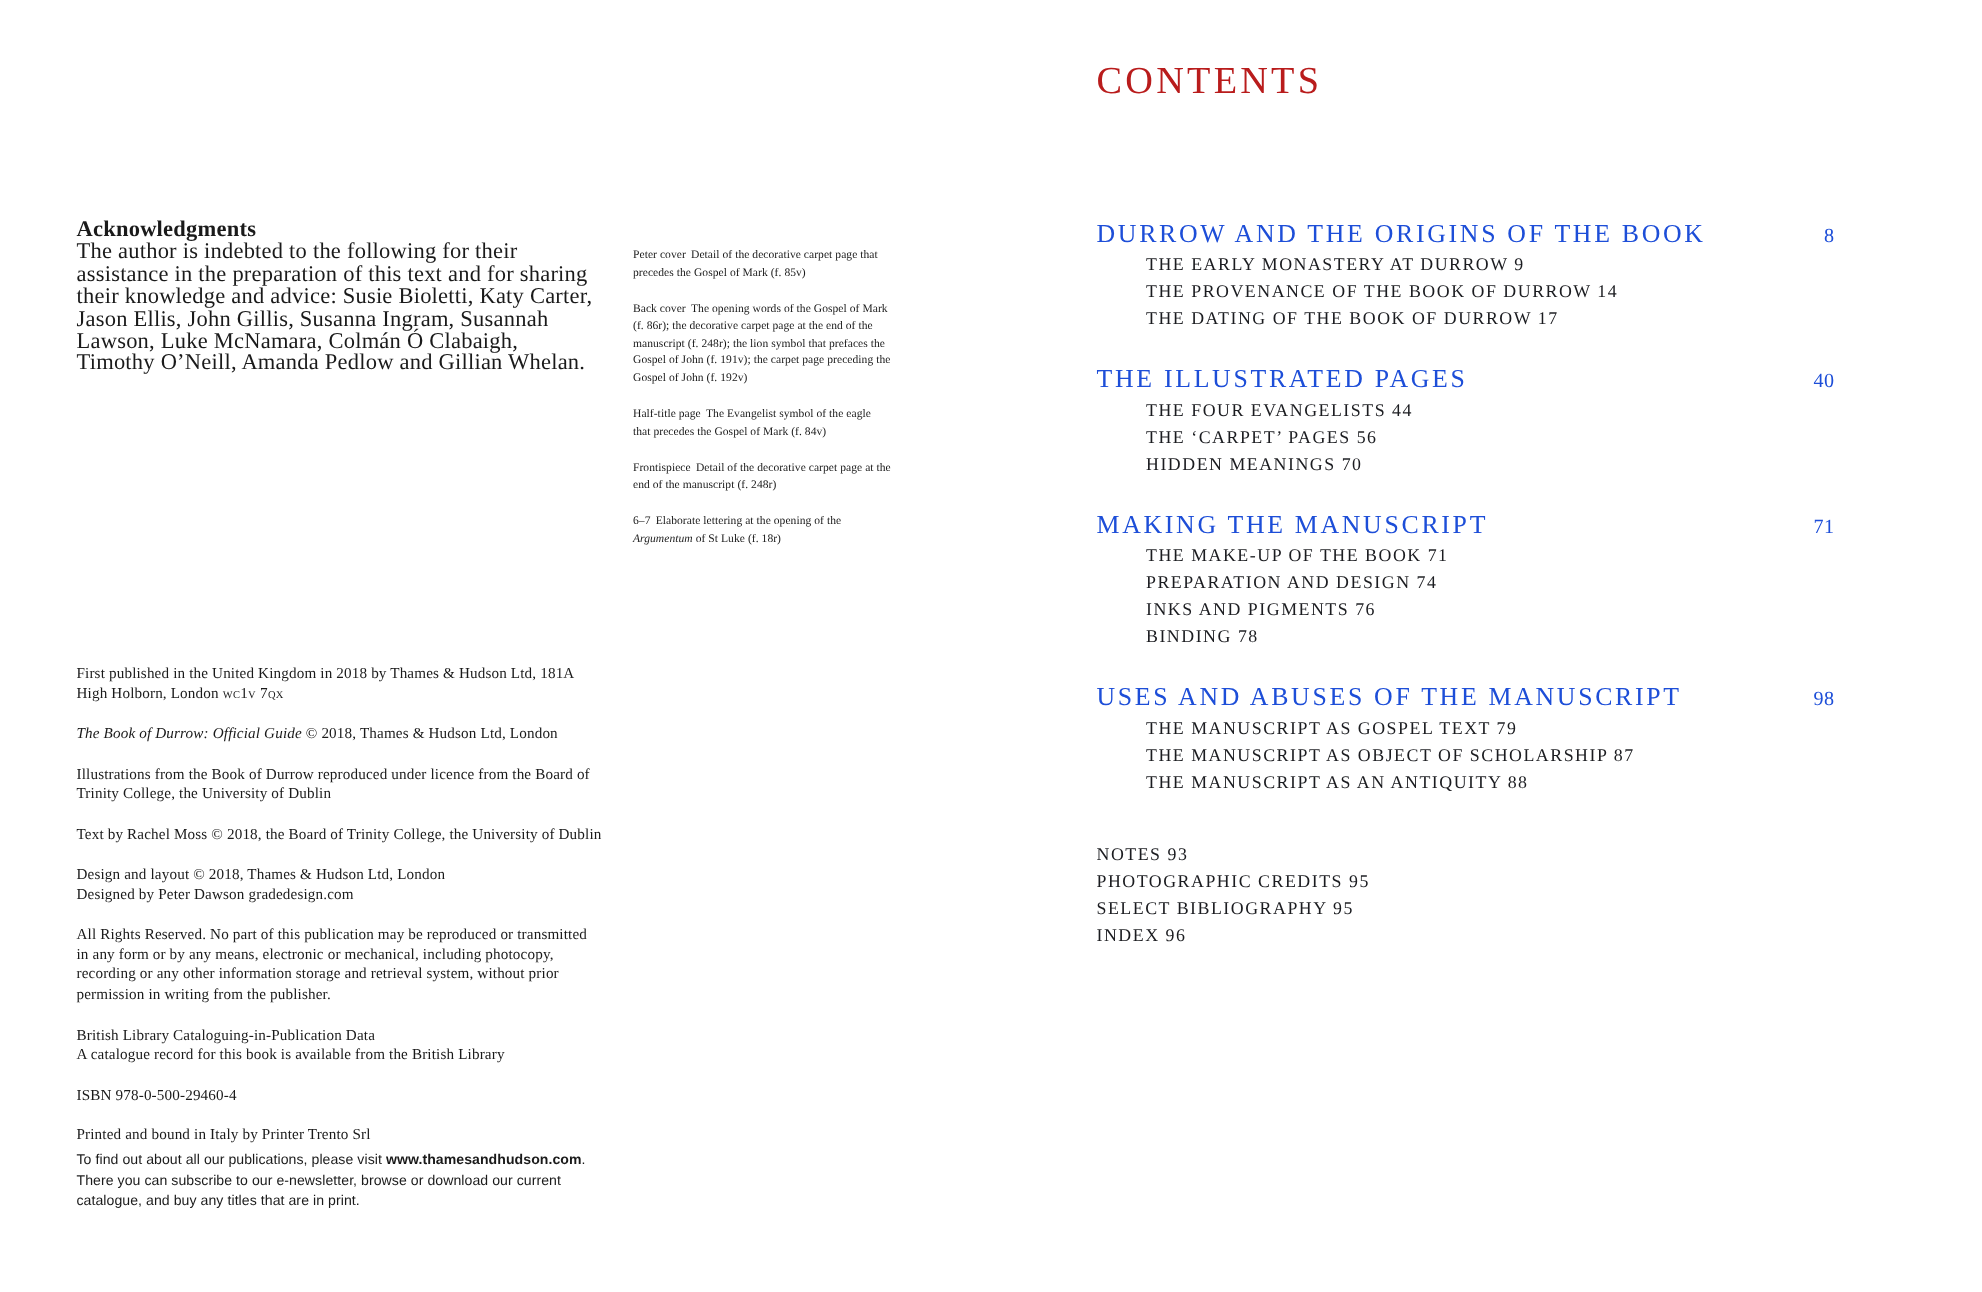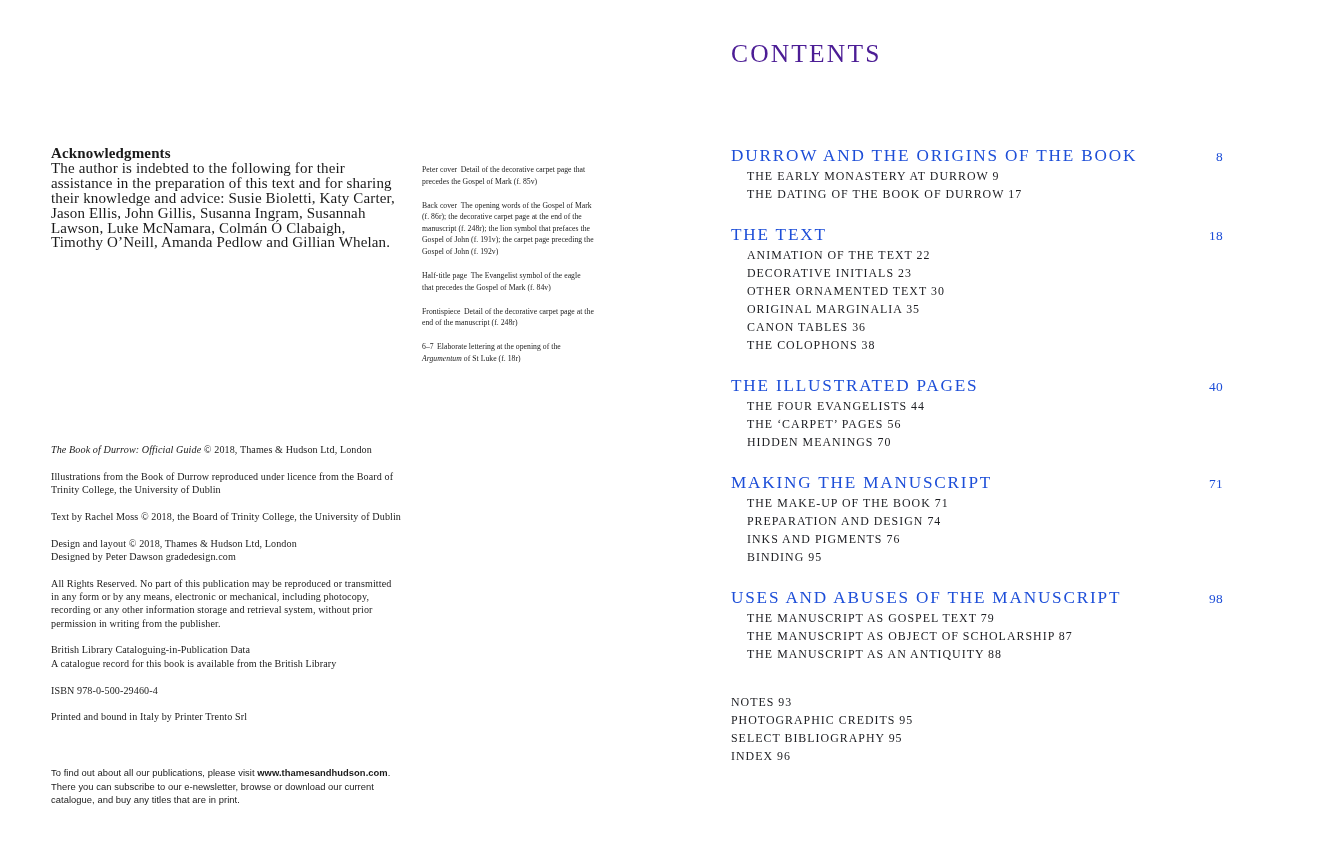--- a/index.html
+++ b/index.html
@@ -93,21 +93,21 @@
     left: 731px;
     top: 41px;
     width: 492px;
   }
   #contents-title {
     font-size: 25.5px;
     letter-spacing: 0.085em;
     line-height: 1;
     margin: 0;
     font-weight: normal;
-    color: #4c1d95;
+    color: #b91c1c;
   }
 
   #toc-body {
     margin-top: 77px;
   }
   .toc-group {
     margin-bottom: 19px;
   }
   .toc-section {
     display: flex;
@@ -125,21 +125,21 @@
   .toc-section-page {
     flex: 0 0 auto;
     font-size: 13.4px;
     letter-spacing: 0.02em;
     padding-left: 12px;
   }
   .toc-subitem {
     font-size: 11.9px;
     letter-spacing: 0.085em;
     line-height: 1.505;
-    margin-left: 16px;
+    margin-left: 33px;
     color: #1b1c20;
     white-space: nowrap;
   }
   .toc-backmatter {
     margin-top: 30px;
   }
   .toc-backmatter .toc-subitem {
     margin-left: 0;
     font-size: 11.9px;
     line-height: 1.505;
@@ -149,20 +149,21 @@
 <body>
 
 <div id="imprint-column">
   <div class="ack-block">
     <div class="ack-heading">Acknowledgments</div>
     <div>The author is indebted to the following for their assistance in the preparation of this text and for sharing their knowledge and advice: Susie Bioletti, Katy Carter, Jason Ellis, John Gillis, Susanna Ingram, Susannah Lawson, Luke McNamara, Colmán Ó Clabaigh, Timothy O’Neill, Amanda Pedlow and Gillian Whelan.</div>
   </div>
 </div>
 
 <div id="publication-column">
+  <p class="pub-para"><span>First published in the United Kingdom in 2018 by Thames &amp; Hudson Ltd, 181A High Holborn, London </span><span class="sc">wc1v 7qx</span></p>
 
   <p class="pub-para"><span class="it">The Book of Durrow: Official Guide</span><span> © 2018, Thames &amp; Hudson Ltd, London</span></p>
 
   <p class="pub-para">Illustrations from the Book of Durrow reproduced under licence from the Board of Trinity College, the University of Dublin</p>
 
   <p class="pub-para">Text by Rachel Moss © 2018, the Board of Trinity College, the University of Dublin</p>
 
   <p class="pub-para">
     <span>Design and layout © 2018, Thames &amp; Hudson Ltd, London</span><br>
     <span>Designed by Peter Dawson gradedesign.com</span>
@@ -201,55 +202,44 @@
   <h1 id="contents-title">CONTENTS</h1>
 
   <div id="toc-body">
 
     <div class="toc-group">
       <div class="toc-section">
         <span class="toc-section-title">DURROW AND THE ORIGINS OF THE BOOK</span>
         <span class="toc-section-page">8</span>
       </div>
       <div class="toc-subitem">THE EARLY MONASTERY AT DURROW 9</div>
+      <div class="toc-subitem">THE PROVENANCE OF THE BOOK OF DURROW 14</div>
       <div class="toc-subitem">THE DATING OF THE BOOK OF DURROW 17</div>
     </div>
 
-    <div class="toc-group">
-      <div class="toc-section">
-        <span class="toc-section-title">THE TEXT</span>
-        <span class="toc-section-page">18</span>
-      </div>
-      <div class="toc-subitem">ANIMATION OF THE TEXT 22</div>
-      <div class="toc-subitem">DECORATIVE INITIALS 23</div>
-      <div class="toc-subitem">OTHER ORNAMENTED TEXT 30</div>
-      <div class="toc-subitem">ORIGINAL MARGINALIA 35</div>
-      <div class="toc-subitem">CANON TABLES 36</div>
-      <div class="toc-subitem">THE COLOPHONS 38</div>
-    </div>
 
     <div class="toc-group">
       <div class="toc-section">
         <span class="toc-section-title">THE ILLUSTRATED PAGES</span>
         <span class="toc-section-page">40</span>
       </div>
       <div class="toc-subitem">THE FOUR EVANGELISTS 44</div>
       <div class="toc-subitem">THE ‘CARPET’ PAGES 56</div>
       <div class="toc-subitem">HIDDEN MEANINGS 70</div>
     </div>
 
     <div class="toc-group">
       <div class="toc-section">
         <span class="toc-section-title">MAKING THE MANUSCRIPT</span>
         <span class="toc-section-page">71</span>
       </div>
       <div class="toc-subitem">THE MAKE-UP OF THE BOOK 71</div>
       <div class="toc-subitem">PREPARATION AND DESIGN 74</div>
       <div class="toc-subitem">INKS AND PIGMENTS 76</div>
-      <div class="toc-subitem">BINDING 95</div>
+      <div class="toc-subitem">BINDING 78</div>
     </div>
 
     <div class="toc-group">
       <div class="toc-section">
         <span class="toc-section-title">USES AND ABUSES OF THE MANUSCRIPT</span>
         <span class="toc-section-page">98</span>
       </div>
       <div class="toc-subitem">THE MANUSCRIPT AS GOSPEL TEXT 79</div>
       <div class="toc-subitem">THE MANUSCRIPT AS OBJECT OF SCHOLARSHIP 87</div>
       <div class="toc-subitem">THE MANUSCRIPT AS AN ANTIQUITY 88</div>

